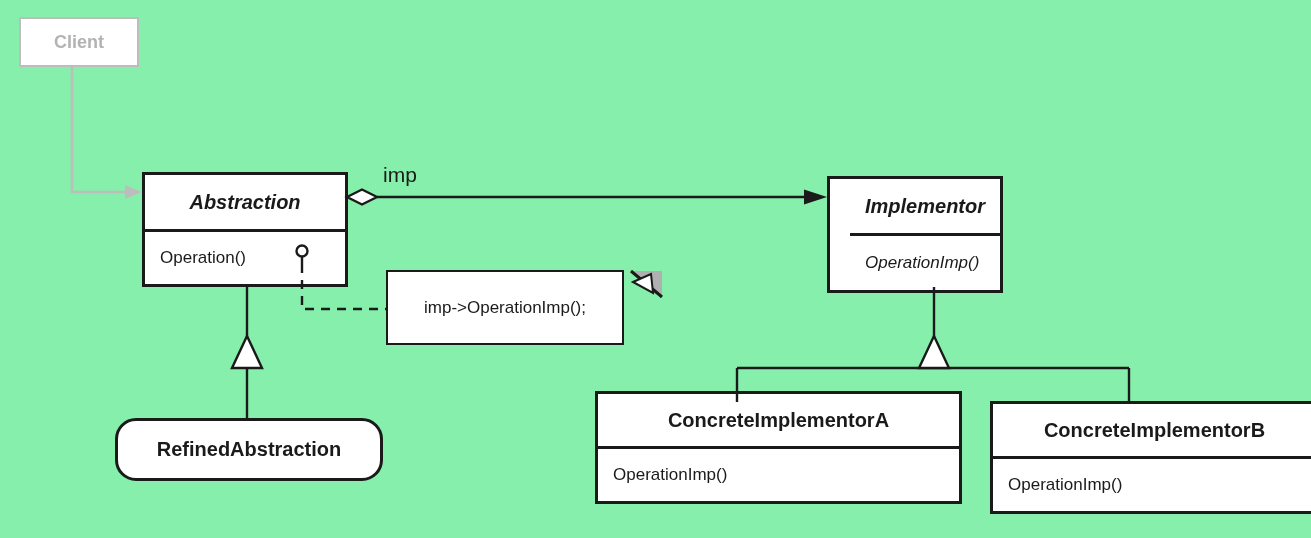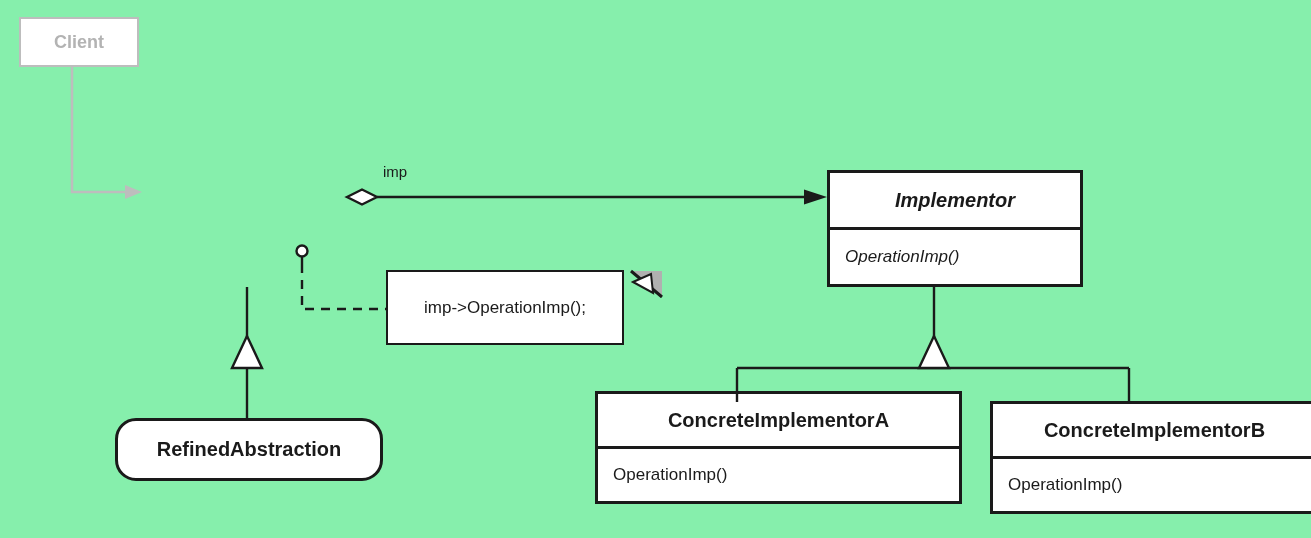--- a/index.html
+++ b/index.html
@@ -10,21 +10,21 @@
   .cls{position:absolute;background:#fff;border:3px solid #1a1a1a;box-sizing:border-box;z-index:1;}
   .cls .title{font-weight:bold;font-size:20px;display:flex;align-items:center;justify-content:center;}
   .italic{font-style:italic;}
   .sep{border-top:3px solid #1a1a1a;height:0;}
   .method{font-size:17px;display:flex;align-items:center;padding-left:15px;}
 
   
   #box-abstraction{left:142px;top:172px;width:206px;height:115px;}
   #box-abstraction .title{height:54px;}
   #box-abstraction .method{height:52px;}
-  #box-implementor{left:827px;top:170px;width:256px;height:117px;}
+  #box-implementor{left:827px;top:176px;width:176px;height:117px;padding-left:20px;}
   #box-implementor .title{height:54px;}
   #box-implementor .method{height:54px;}
   #box-conc-a{left:583px;top:391px;width:367px;height:113px;margin-left:12px;}
   #box-conc-b{left:958px;top:401px;width:329px;height:113px;margin-left:32px;}
   #box-conc-a .title,#box-conc-b .title{height:52px;}
   #box-conc-a .method,#box-conc-b .method{height:52px;}
   #box-refined{left:115px;top:418px;width:268px;height:63px;border-radius:21px;}
   #box-refined .title{height:57px;}
 
   
@@ -36,33 +36,38 @@
   }
 
   
   #note{
     position:absolute;left:386px;top:270px;width:238px;height:75px;box-sizing:border-box;
     border:2px solid #1a1a1a;background:#fff;z-index:1;
     display:flex;align-items:center;justify-content:center;font-size:17px;
   }
 
   
-  #imp-label{position:absolute;left:383px;top:163px;font-size:15px;z-index:3;}
+  #imp-label{position:absolute;left:383px;top:163px;font-size:21px;z-index:3;}
 
   #overlay{position:absolute;left:0;top:0;z-index:2;pointer-events:none;}
 </style>
 </head>
 <body>
 
 <div id="canvas">
 
   <div id="box-client">
     <span>Client</span>
   </div>
 
+  <div class="cls" id="box-abstraction">
+    <div class="title italic">Abstraction</div>
+    <div class="sep"></div>
+    <div class="method">Operation()</div>
+  </div>
 
   <div class="cls" id="box-implementor">
     <div class="title italic">Implementor</div>
     <div class="sep"></div>
     <div class="method italic">OperationImp()</div>
   </div>
 
   <div class="cls" id="box-refined">
     <div class="title">RefinedAbstraction</div>
   </div>

